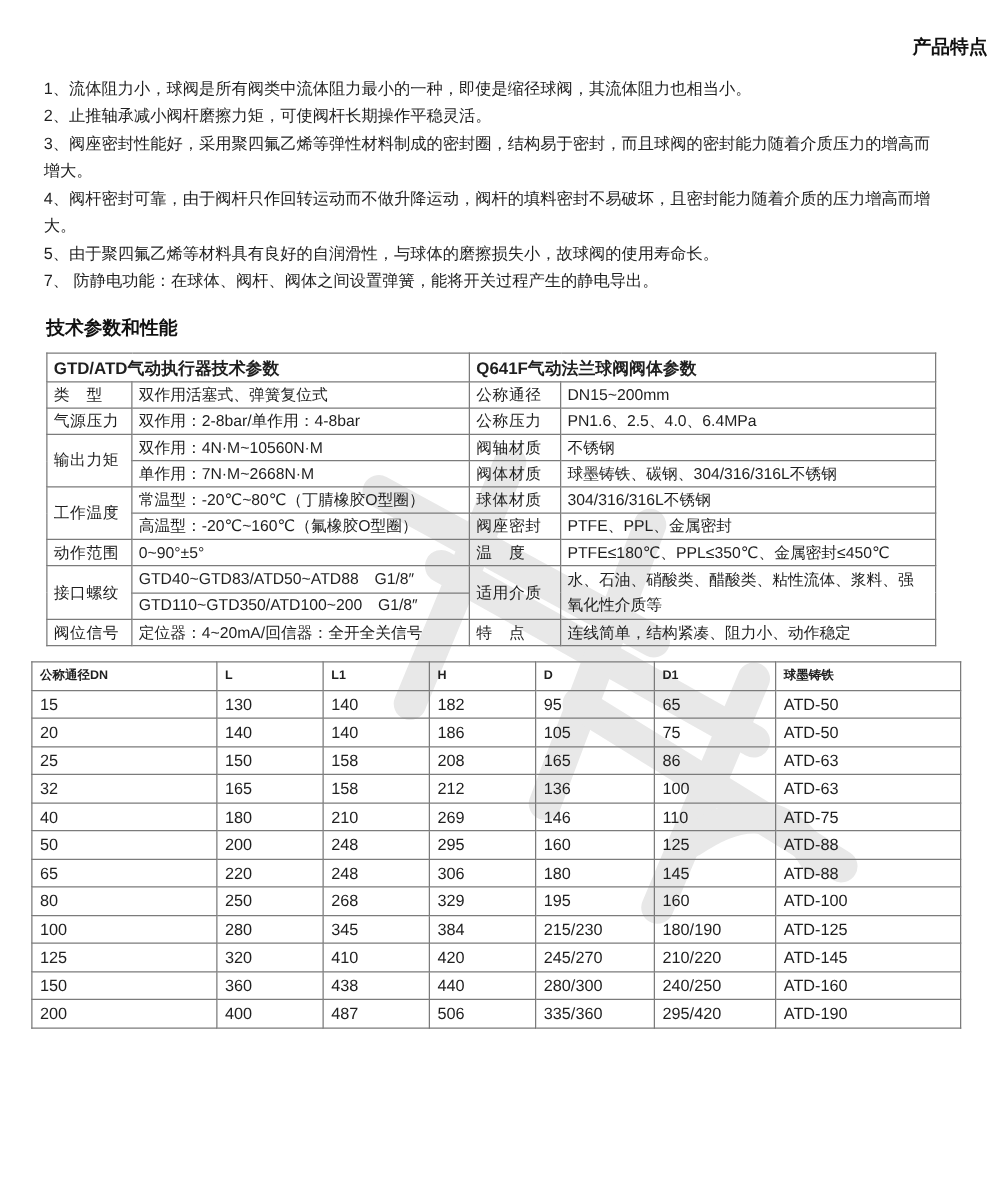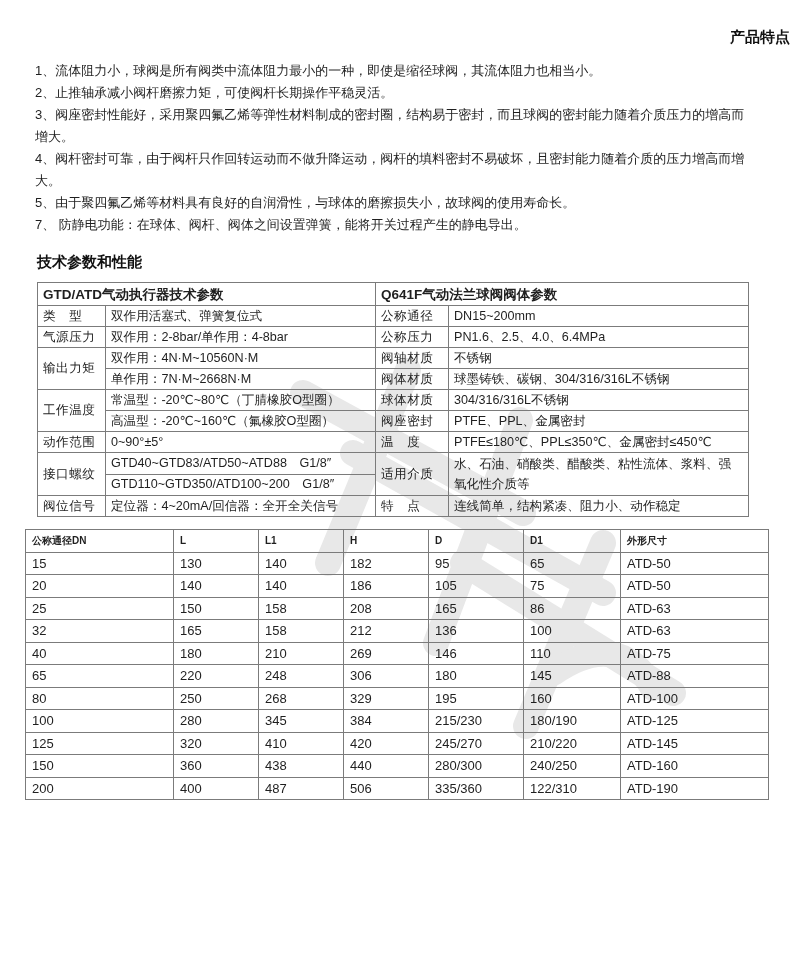--- a/index.html
+++ b/index.html
@@ -140,21 +140,21 @@
         <col style="width:148px">
       </colgroup>
     <tbody>
       <tr>
         <th>公称通径DN</th>
         <th>L</th>
         <th>L1</th>
         <th>H</th>
         <th>D</th>
         <th>D1</th>
-        <th>外形尺寸</th>
+        <th>球墨铸铁</th>
       </tr>
       <tr>
         <td>15</td>
         <td>130</td>
         <td>140</td>
         <td>182</td>
         <td>95</td>
         <td>65</td>
         <td>ATD-50</td>
       </tr>
@@ -188,20 +188,29 @@
       <tr>
         <td>40</td>
         <td>180</td>
         <td>210</td>
         <td>269</td>
         <td>146</td>
         <td>110</td>
         <td>ATD-75</td>
       </tr>
       <tr>
+        <td>50</td>
+        <td>200</td>
+        <td>248</td>
+        <td>295</td>
+        <td>160</td>
+        <td>125</td>
+        <td>ATD-88</td>
+      </tr>
+      <tr>
         <td>65</td>
         <td>220</td>
         <td>248</td>
         <td>306</td>
         <td>180</td>
         <td>145</td>
         <td>ATD-88</td>
       </tr>
       <tr>
         <td>80</td>
@@ -238,19 +247,19 @@
         <td>280/300</td>
         <td>240/250</td>
         <td>ATD-160</td>
       </tr>
       <tr>
         <td>200</td>
         <td>400</td>
         <td>487</td>
         <td>506</td>
         <td>335/360</td>
-        <td>122/310</td>
+        <td>295/420</td>
         <td>ATD-190</td>
       </tr>
     </tbody>
   </table>
 
 </div>
 
 </body></html>

